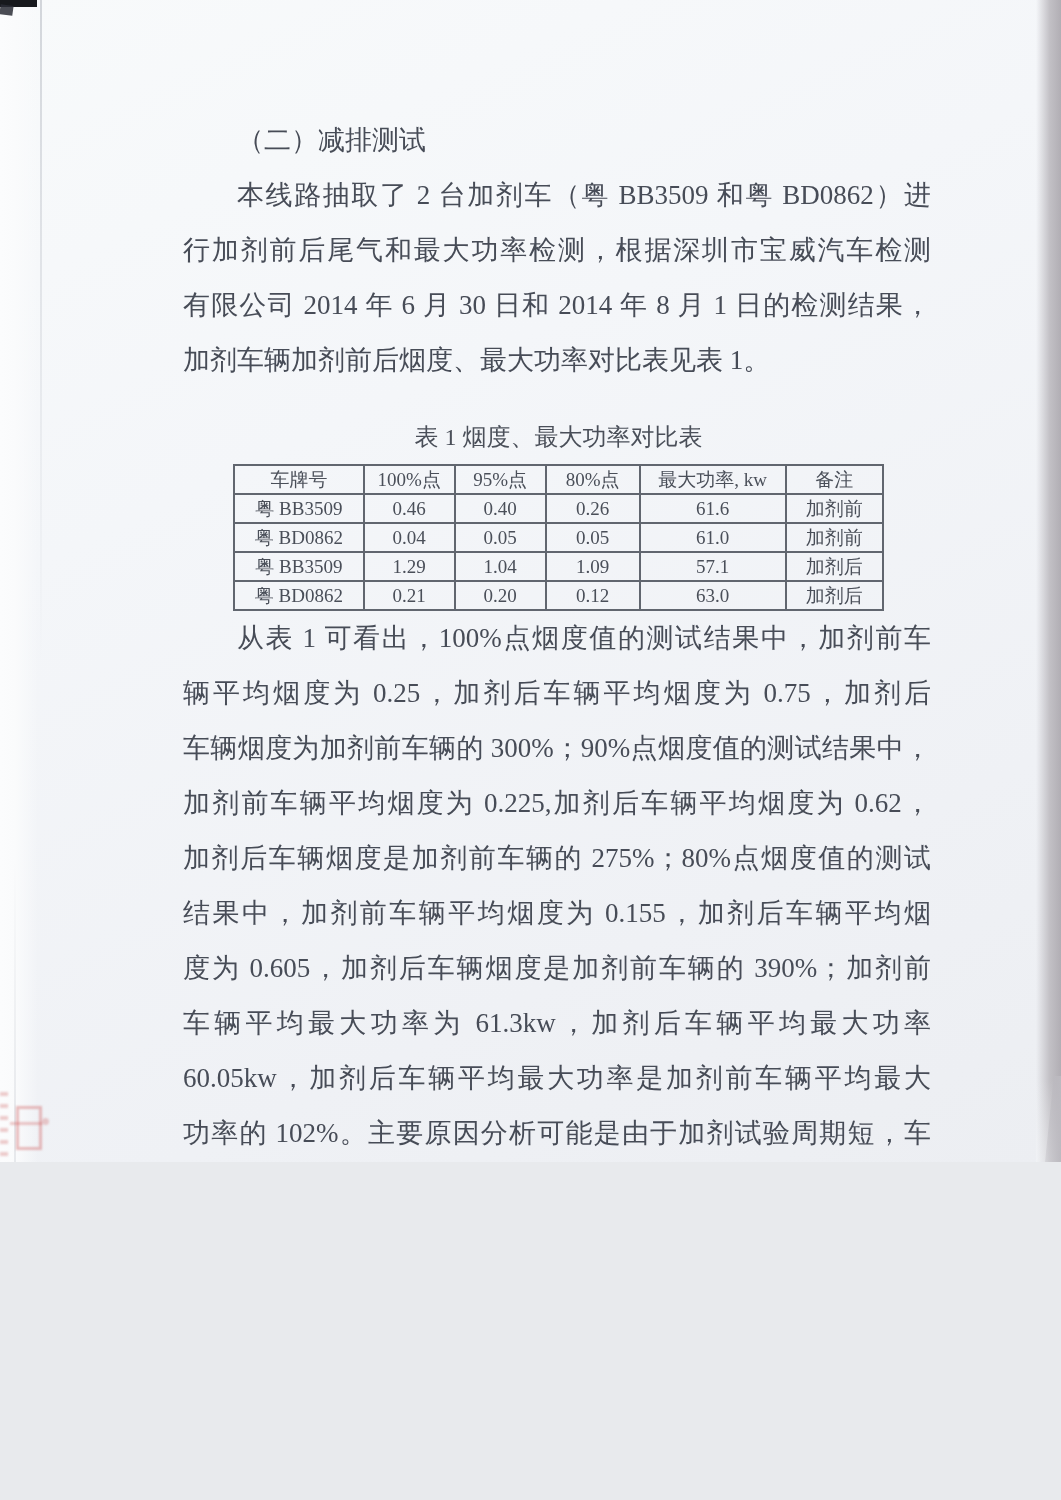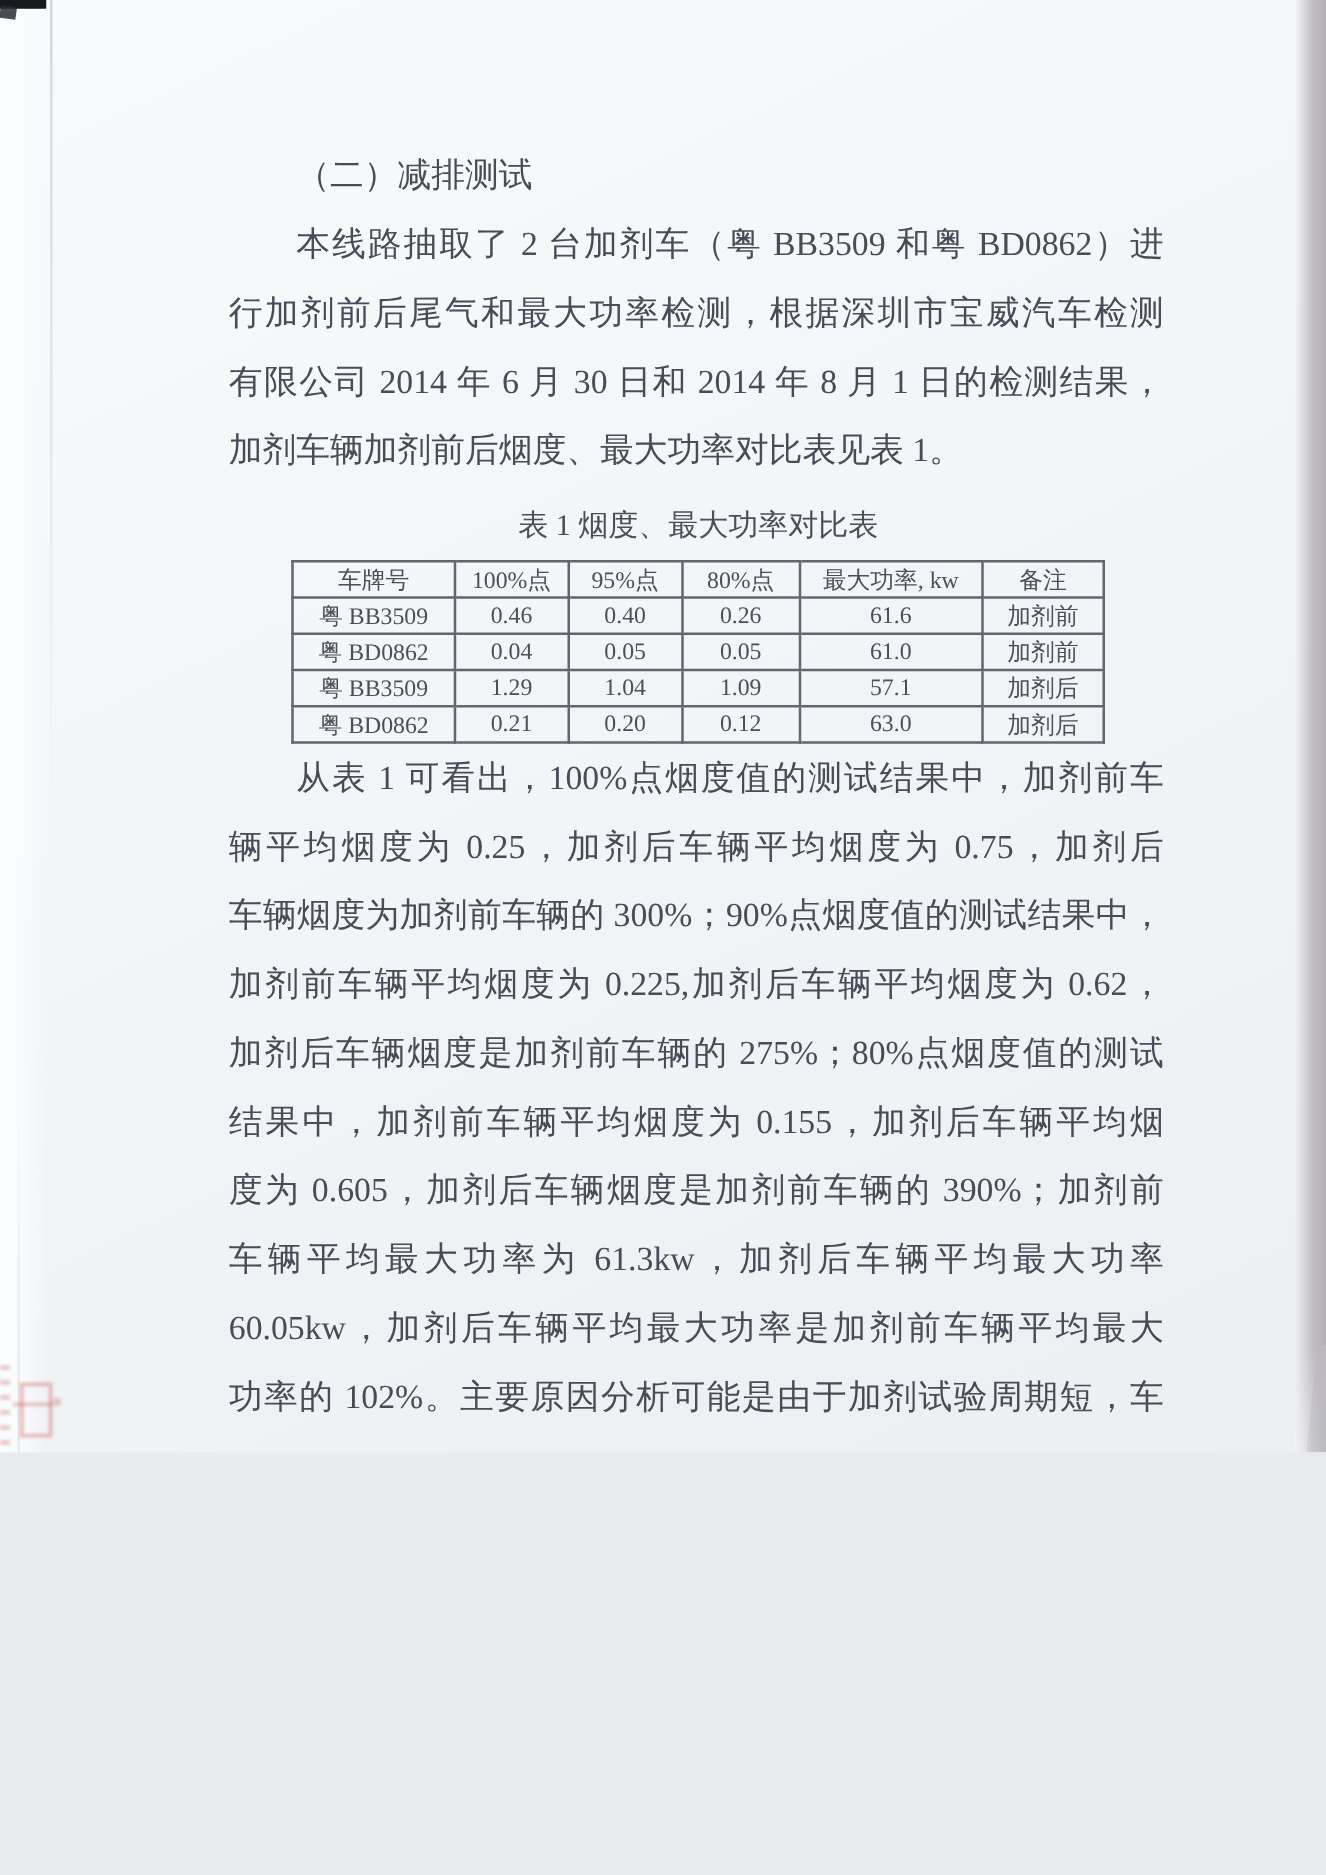--- a/index.html
+++ b/index.html
@@ -89,21 +89,21 @@
   }
   .pline {
     font-size: 27px; height: 55px; line-height: 55px;
     text-align: justify; text-align-last: justify;
     text-justify: inter-character;
     overflow: hidden;
   }
   .pline.indent { text-indent: 2em; }
   .pline.endline { text-align-last: left; }
   .table-title {
-    margin-top: 12px; margin-left: 50px; width: 651px; height: 42px;
+    margin-top: 28px; margin-left: 50px; width: 651px; height: 42px;
     line-height: 42px; text-align: center; font-size: 24px; color: #4a4f59;
   }
   table.cmp {
     margin-top: 6px; margin-left: 50px; width: 651px;
     border-collapse: collapse; table-layout: fixed;
   }
   table.cmp th, table.cmp td {
     border: 2px solid #61666f;
     font-weight: normal;
     font-size: 19px; height: 27px; padding: 0 2px;

